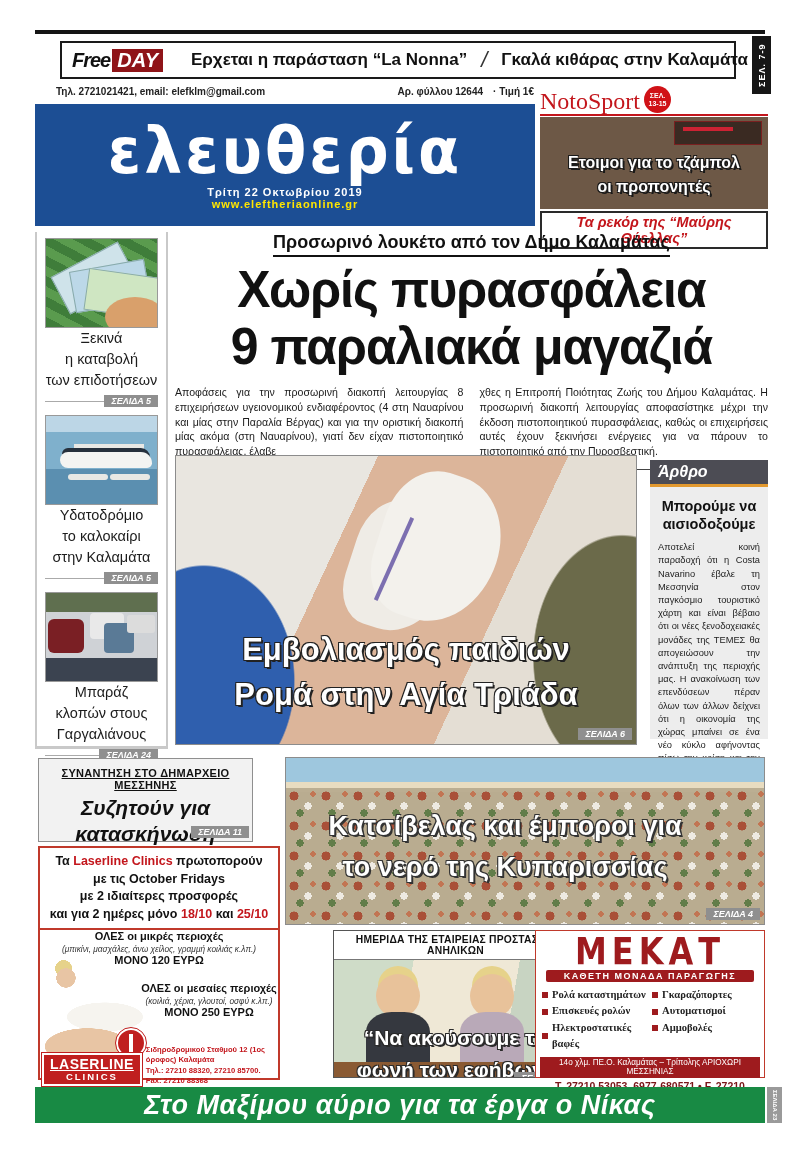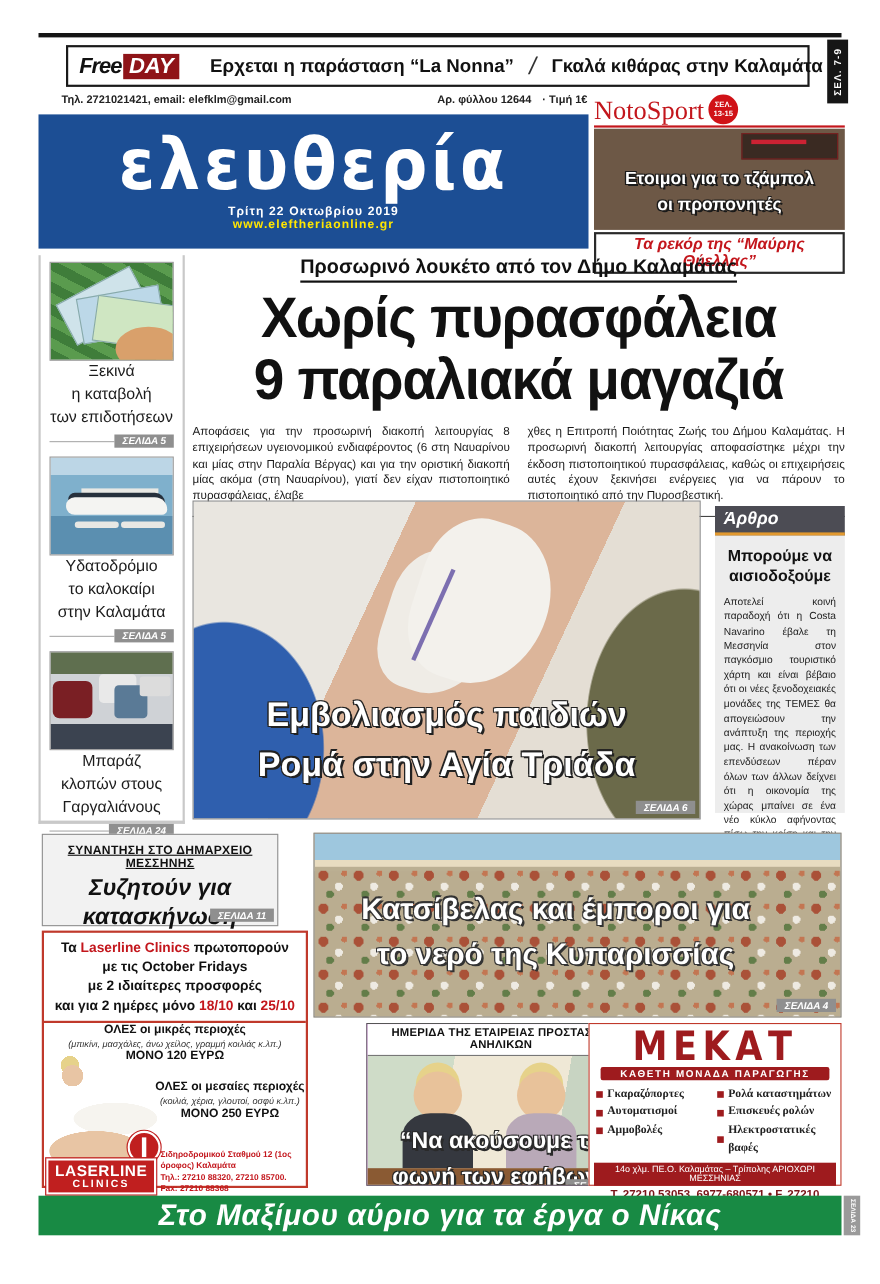--- a/index.html
+++ b/index.html
@@ -147,21 +147,21 @@
                  radial-gradient(circle 14px at 20% 14%,#e6d28a 60%,transparent 61%),
                  radial-gradient(ellipse 58px 22px at 55% 55%,#f6f4ef 65%,transparent 66%);}
   .ll-offer{text-align:center;line-height:1.25;}
   .ll-offer .t{font-size:11px;font-weight:bold;}
   .ll-offer .d{font-size:8.3px;font-style:italic;color:#333;}
   .ll-offer .p{font-size:11px;font-weight:bold;}
   .ll-offer2{margin-left:100px;margin-top:14px;}
   .ll-bottom{position:absolute;left:2px;right:2px;bottom:2px;display:flex;align-items:flex-end;gap:4px;}
   .ll-logo{background:#c01f1f;color:#fff;text-align:center;padding:2px 6px;border:2px solid #fff;
       outline:1px solid #c01f1f;line-height:1.05;}
-  .ll-logo .l1{font-size:14px;font-weight:800;letter-spacing:.5px;}
+  .ll-logo .l1{font-size:14px;font-weight:800;letter-spacing:.5px;text-decoration:underline;}
   .ll-logo .l2{font-size:9.5px;font-weight:bold;letter-spacing:2px;}
   .ll-cross{position:absolute;left:76px;bottom:30px;width:26px;height:26px;border-radius:50%;
       background:#c01f1f;border:2px solid #fff;outline:1px solid #c01f1f;}
   .ll-cross::after{content:"";position:absolute;left:11px;top:4px;width:4px;height:18px;background:#fff;}
   .ll-contact{color:#c3161c;font-size:7.6px;font-weight:bold;line-height:1.35;}
   
   .anil{position:absolute;left:285px;top:930px;width:245px;height:148px;border:1px solid #555;
       box-sizing:border-box;overflow:hidden;background:#f0abfc;margin-left:48px;}
   .an-head{background:#fff;font-size:10.3px;font-weight:bold;text-align:center;padding:3px 0;
       border-bottom:1px solid #777;letter-spacing:.2px;}
@@ -303,21 +303,21 @@
 
   <div class="lead">
     <div class="lead-kicker-wrap">
       <span class="lead-kicker">Προσωρινό λουκέτο από τον Δήμο Καλαμάτας</span>
     </div>
     <div class="lead-h">
       <span>Χωρίς πυρασφάλεια</span><br>
       <span>9 παραλιακά μαγαζιά</span>
     </div>
     <div class="lead-cols">
-      <div class="lead-col">Αποφάσεις για την προσωρινή διακοπή λειτουργίας 8 επιχειρήσεων υγειονομικού ενδιαφέροντος (6 στη Ναυαρίνου και μίας στην Παραλία Βέργας) και για την οριστική διακοπή μίας ακόμα (στη Ναυαρίνου), γιατί δεν είχαν πιστοποιητικό πυρασφάλειας, έλαβε</div>
+      <div class="lead-col">Αποφάσεις για την προσωρινή διακοπή λειτουργίας 8 επιχειρήσεων υγειονομικού ενδιαφέροντος (4 στη Ναυαρίνου και μίας στην Παραλία Βέργας) και για την οριστική διακοπή μίας ακόμα (στη Ναυαρίνου), γιατί δεν είχαν πιστοποιητικό πυρασφάλειας, έλαβε</div>
       <div class="lead-col">χθες η Επιτροπή Ποιότητας Ζωής του Δήμου Καλαμάτας. Η προσωρινή διακοπή λειτουργίας αποφασίστηκε μέχρι την έκδοση πιστοποιητικού πυρασφάλειας, καθώς οι επιχειρήσεις αυτές έχουν ξεκινήσει ενέργειες για να πάρουν το πιστοποιητικό από την Πυροσβεστική.</div>
     </div>
     <div class="lead-pagebar">
       <span class="ln"></span>
       <span class="lead-page">ΣΕΛΙΔΑ 5</span>
       <span class="ln"></span>
     </div>
   </div>
 
   <div class="vacc">
@@ -405,43 +405,43 @@
     </div>
   </div>
 
   <div class="mekat">
     <div class="mk-logo">ΜΕΚΑΤ</div>
     <div class="mk-tag">ΚΑΘΕΤΗ ΜΟΝΑΔΑ ΠΑΡΑΓΩΓΗΣ</div>
     <div class="mk-cols">
       <div class="mk-col">
         <div class="mk-item">
             <span class="mk-sq"></span>
+            <span>Ρολά καταστημάτων</span>
+          </div>
+        <div class="mk-item">
+            <span class="mk-sq"></span>
+            <span>Επισκευές ρολών</span>
+          </div>
+        <div class="mk-item">
+            <span class="mk-sq"></span>
+            <span>Ηλεκτροστατικές βαφές</span>
+          </div>
+      </div>
+      <div class="mk-col">
+        <div class="mk-item">
+            <span class="mk-sq"></span>
             <span>Γκαραζόπορτες</span>
           </div>
         <div class="mk-item">
             <span class="mk-sq"></span>
             <span>Αυτοματισμοί</span>
           </div>
         <div class="mk-item">
             <span class="mk-sq"></span>
             <span>Αμμοβολές</span>
-          </div>
-      </div>
-      <div class="mk-col">
-        <div class="mk-item">
-            <span class="mk-sq"></span>
-            <span>Ρολά καταστημάτων</span>
-          </div>
-        <div class="mk-item">
-            <span class="mk-sq"></span>
-            <span>Επισκευές ρολών</span>
-          </div>
-        <div class="mk-item">
-            <span class="mk-sq"></span>
-            <span>Ηλεκτροστατικές βαφές</span>
           </div>
       </div>
     </div>
     <div class="mk-addr">14ο χλμ. ΠΕ.Ο. Καλαμάτας – Τρίπολης ΑΡΙΟΧΩΡΙ ΜΕΣΣΗΝΙΑΣ</div>
     <div class="mk-phone">Τ. 27210 53053, 6977-680571 • F. 27210 53053</div>
     <div class="mk-site">www.mekatcolour.com</div>
   </div>
 
   <div class="gstrip">
     <span class="gstrip-text">Στο Μαξίμου αύριο για τα έργα ο Νίκας</span>

